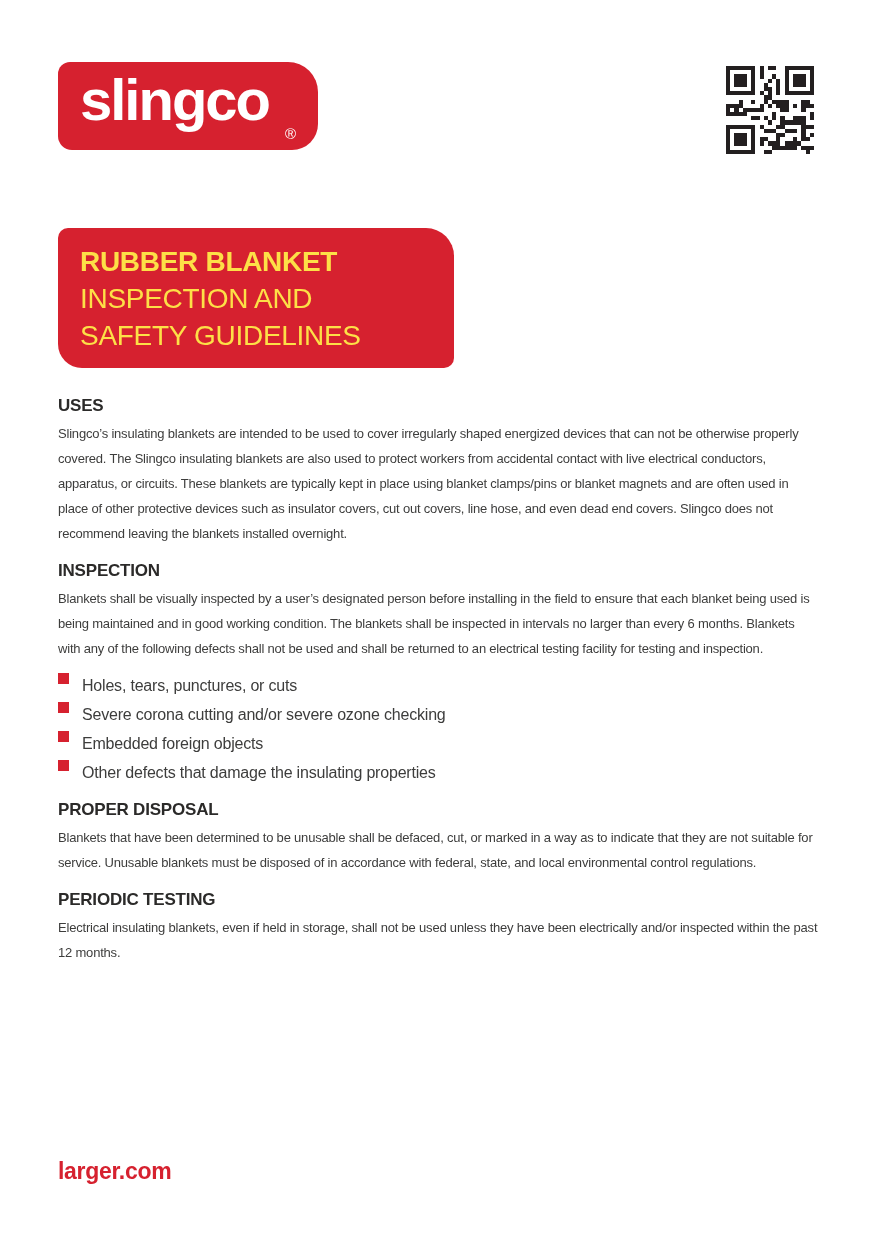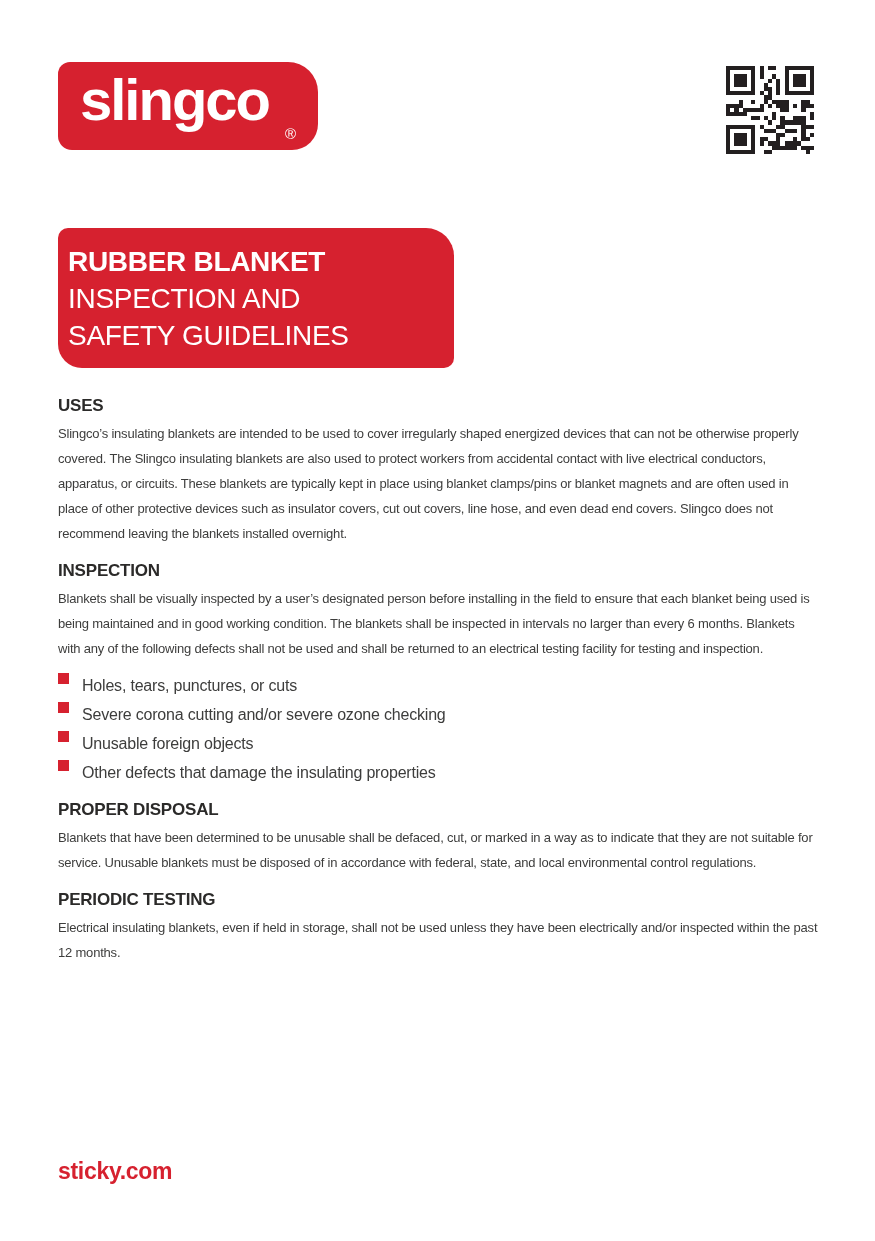--- a/index.html
+++ b/index.html
@@ -22,21 +22,21 @@
     position:absolute; right:22px; bottom:8px;
     font-size:15px; color:#ffffff; font-weight:400;
   }
   
   .qr { position:absolute; left:725px; top:66px; width:90px; height:88px; }
   .qr svg { width:100%; height:100%; }
   
   .banner {
     position:absolute; left:58px; top:228px; width:396px; height:140px;
     background:var(--red); border-radius:10px 28px 10px 24px;
-    padding:15px 10px; color:#ffffff;
+    padding:15px 22px; color:#fde047;
   }
   .banner div { font-size:28px; line-height:37px; letter-spacing:-0.3px; }
   .banner .bold { font-weight:700; }
   
   .content {
     position:absolute; left:58px; top:383px; width:762px;
     color:var(--bodycol);
   }
   .content h3 {
     font-size:17px; font-weight:700; color:var(--headcol);
@@ -312,31 +312,31 @@
       <li>
         <span class="sq"></span>
         <span>Holes, tears, punctures, or cuts</span>
       </li>
       <li>
         <span class="sq"></span>
         <span>Severe corona cutting and/or severe ozone checking</span>
       </li>
       <li>
         <span class="sq"></span>
-        <span>Unusable foreign objects</span>
+        <span>Embedded foreign objects</span>
       </li>
       <li>
         <span class="sq"></span>
         <span>Other defects that damage the insulating properties</span>
       </li>
     </ul>
 
     <h3>PROPER DISPOSAL</h3>
     <p>Blankets that have been determined to be unusable shall be defaced, cut, or marked in a way as to indicate that they are not suitable for service. Unusable blankets must be disposed of in accordance with federal, state, and local environmental control regulations.</p>
 
     <h3>PERIODIC TESTING</h3>
     <p>Electrical insulating blankets, even if held in storage, shall not be used unless they have been electrically and/or inspected within the past 12 months.</p>
 
   </div>
 
-  <a class="footer">sticky.com</a>
+  <a class="footer">larger.com</a>
 
 </div>
 
 </body></html>

